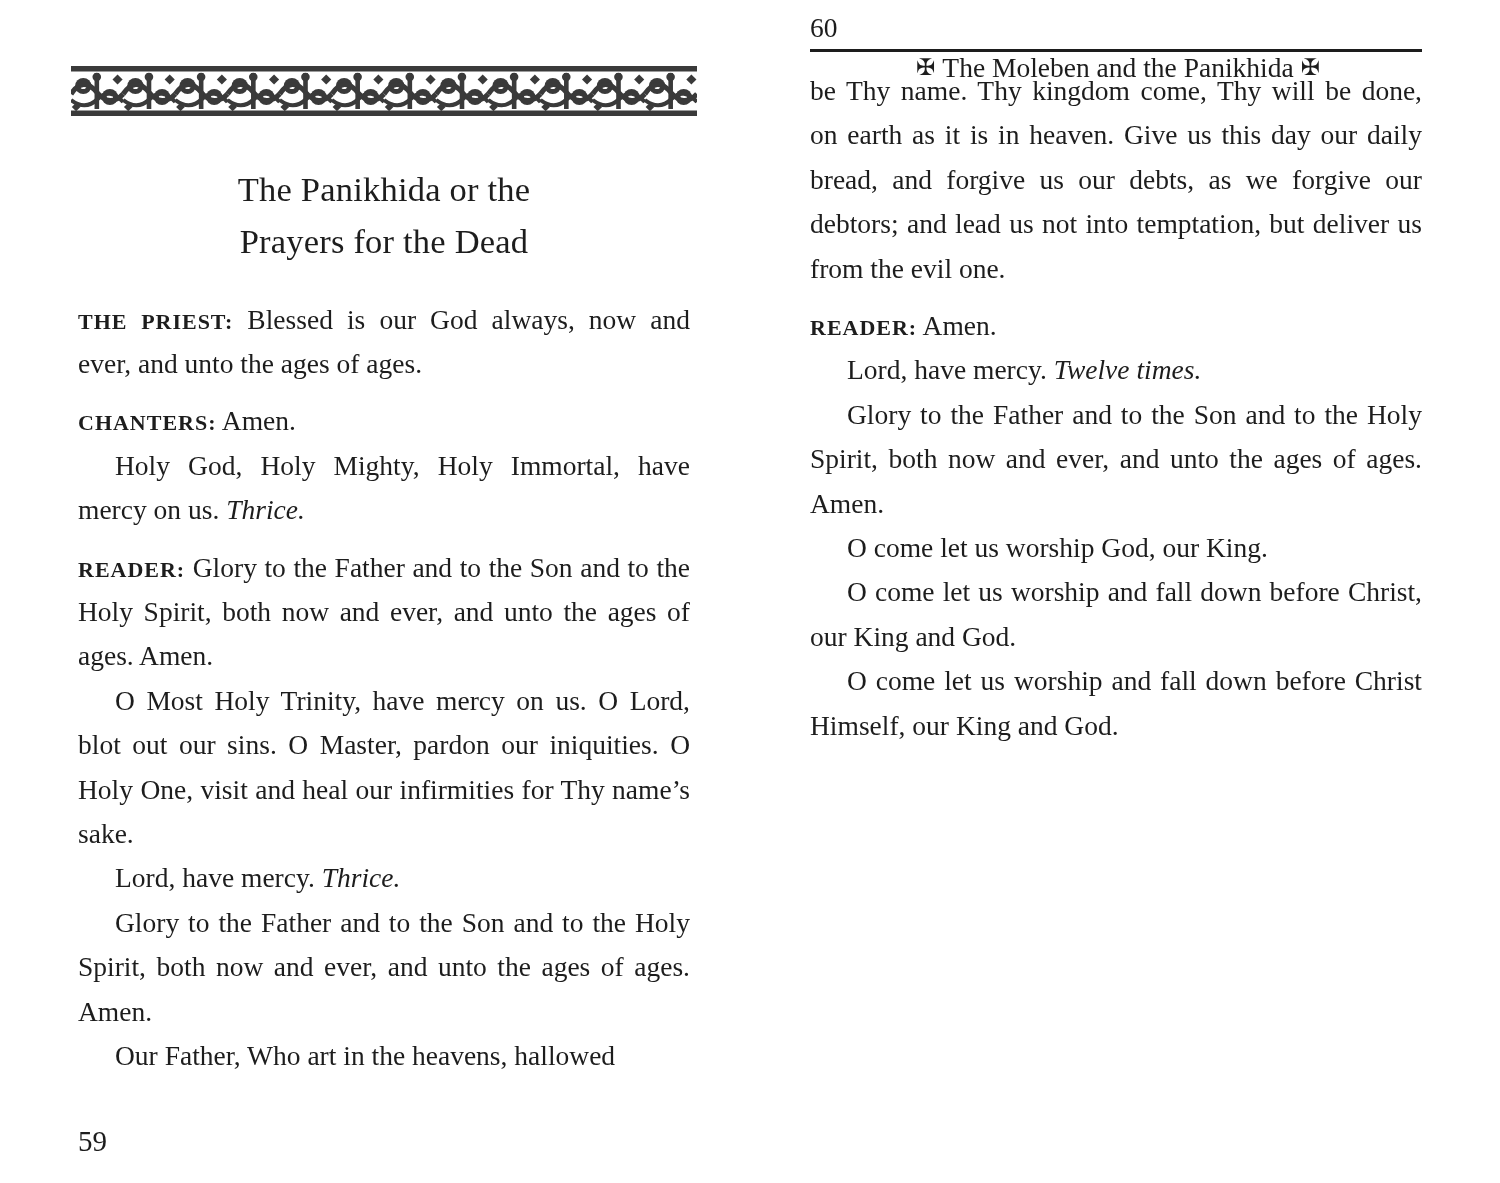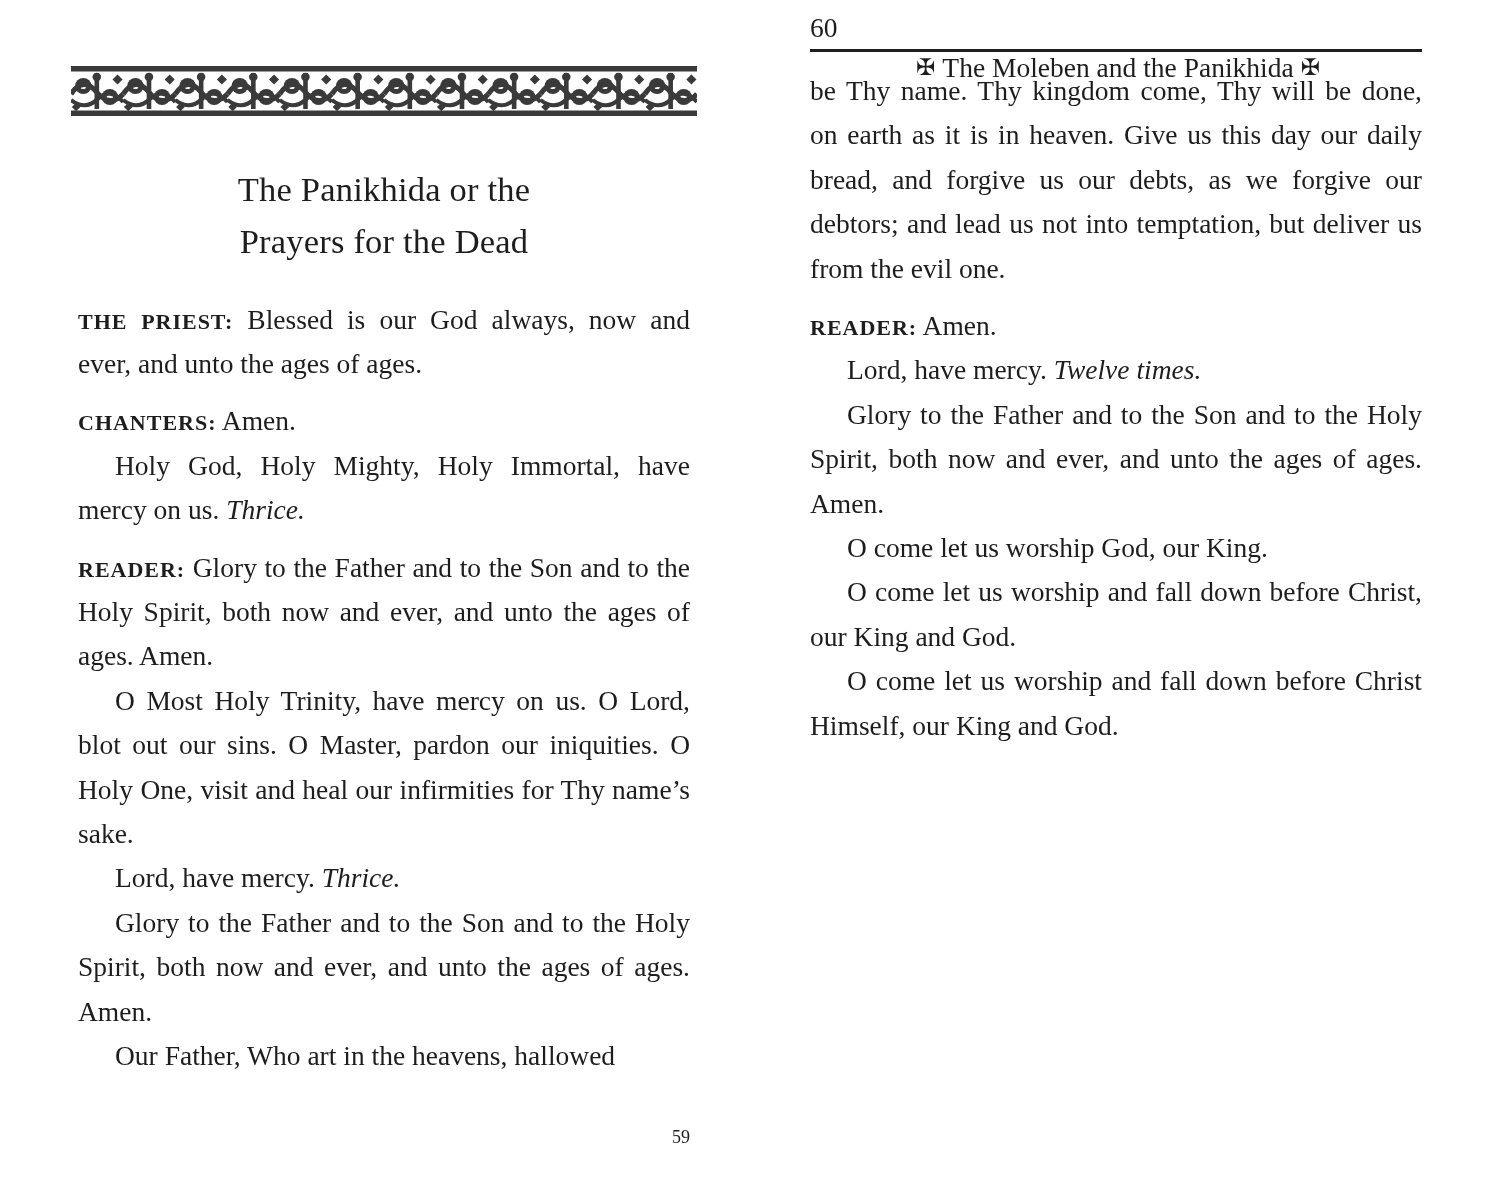--- a/index.html
+++ b/index.html
@@ -69,23 +69,23 @@
   .rule {
     border: none;
     border-top: 3px solid #1d1d1d;
     margin: 1px 0 0 0;
     width: 100%;
   }
 
   
   .folio-bottom {
     margin-top: auto;
-    padding-bottom: 35px;
-    text-align: right;
-    font-size: 18px;
+    padding-bottom: 25px;
+    text-align: left;
+    font-size: 29px;
   }
 </style>
 </head>
 <body>
 
 <div class="spread">
 
   <div class="page left">
 
     <svg class="ornament" viewBox="0 0 612 50" preserveAspectRatio="none" aria-hidden="true">

